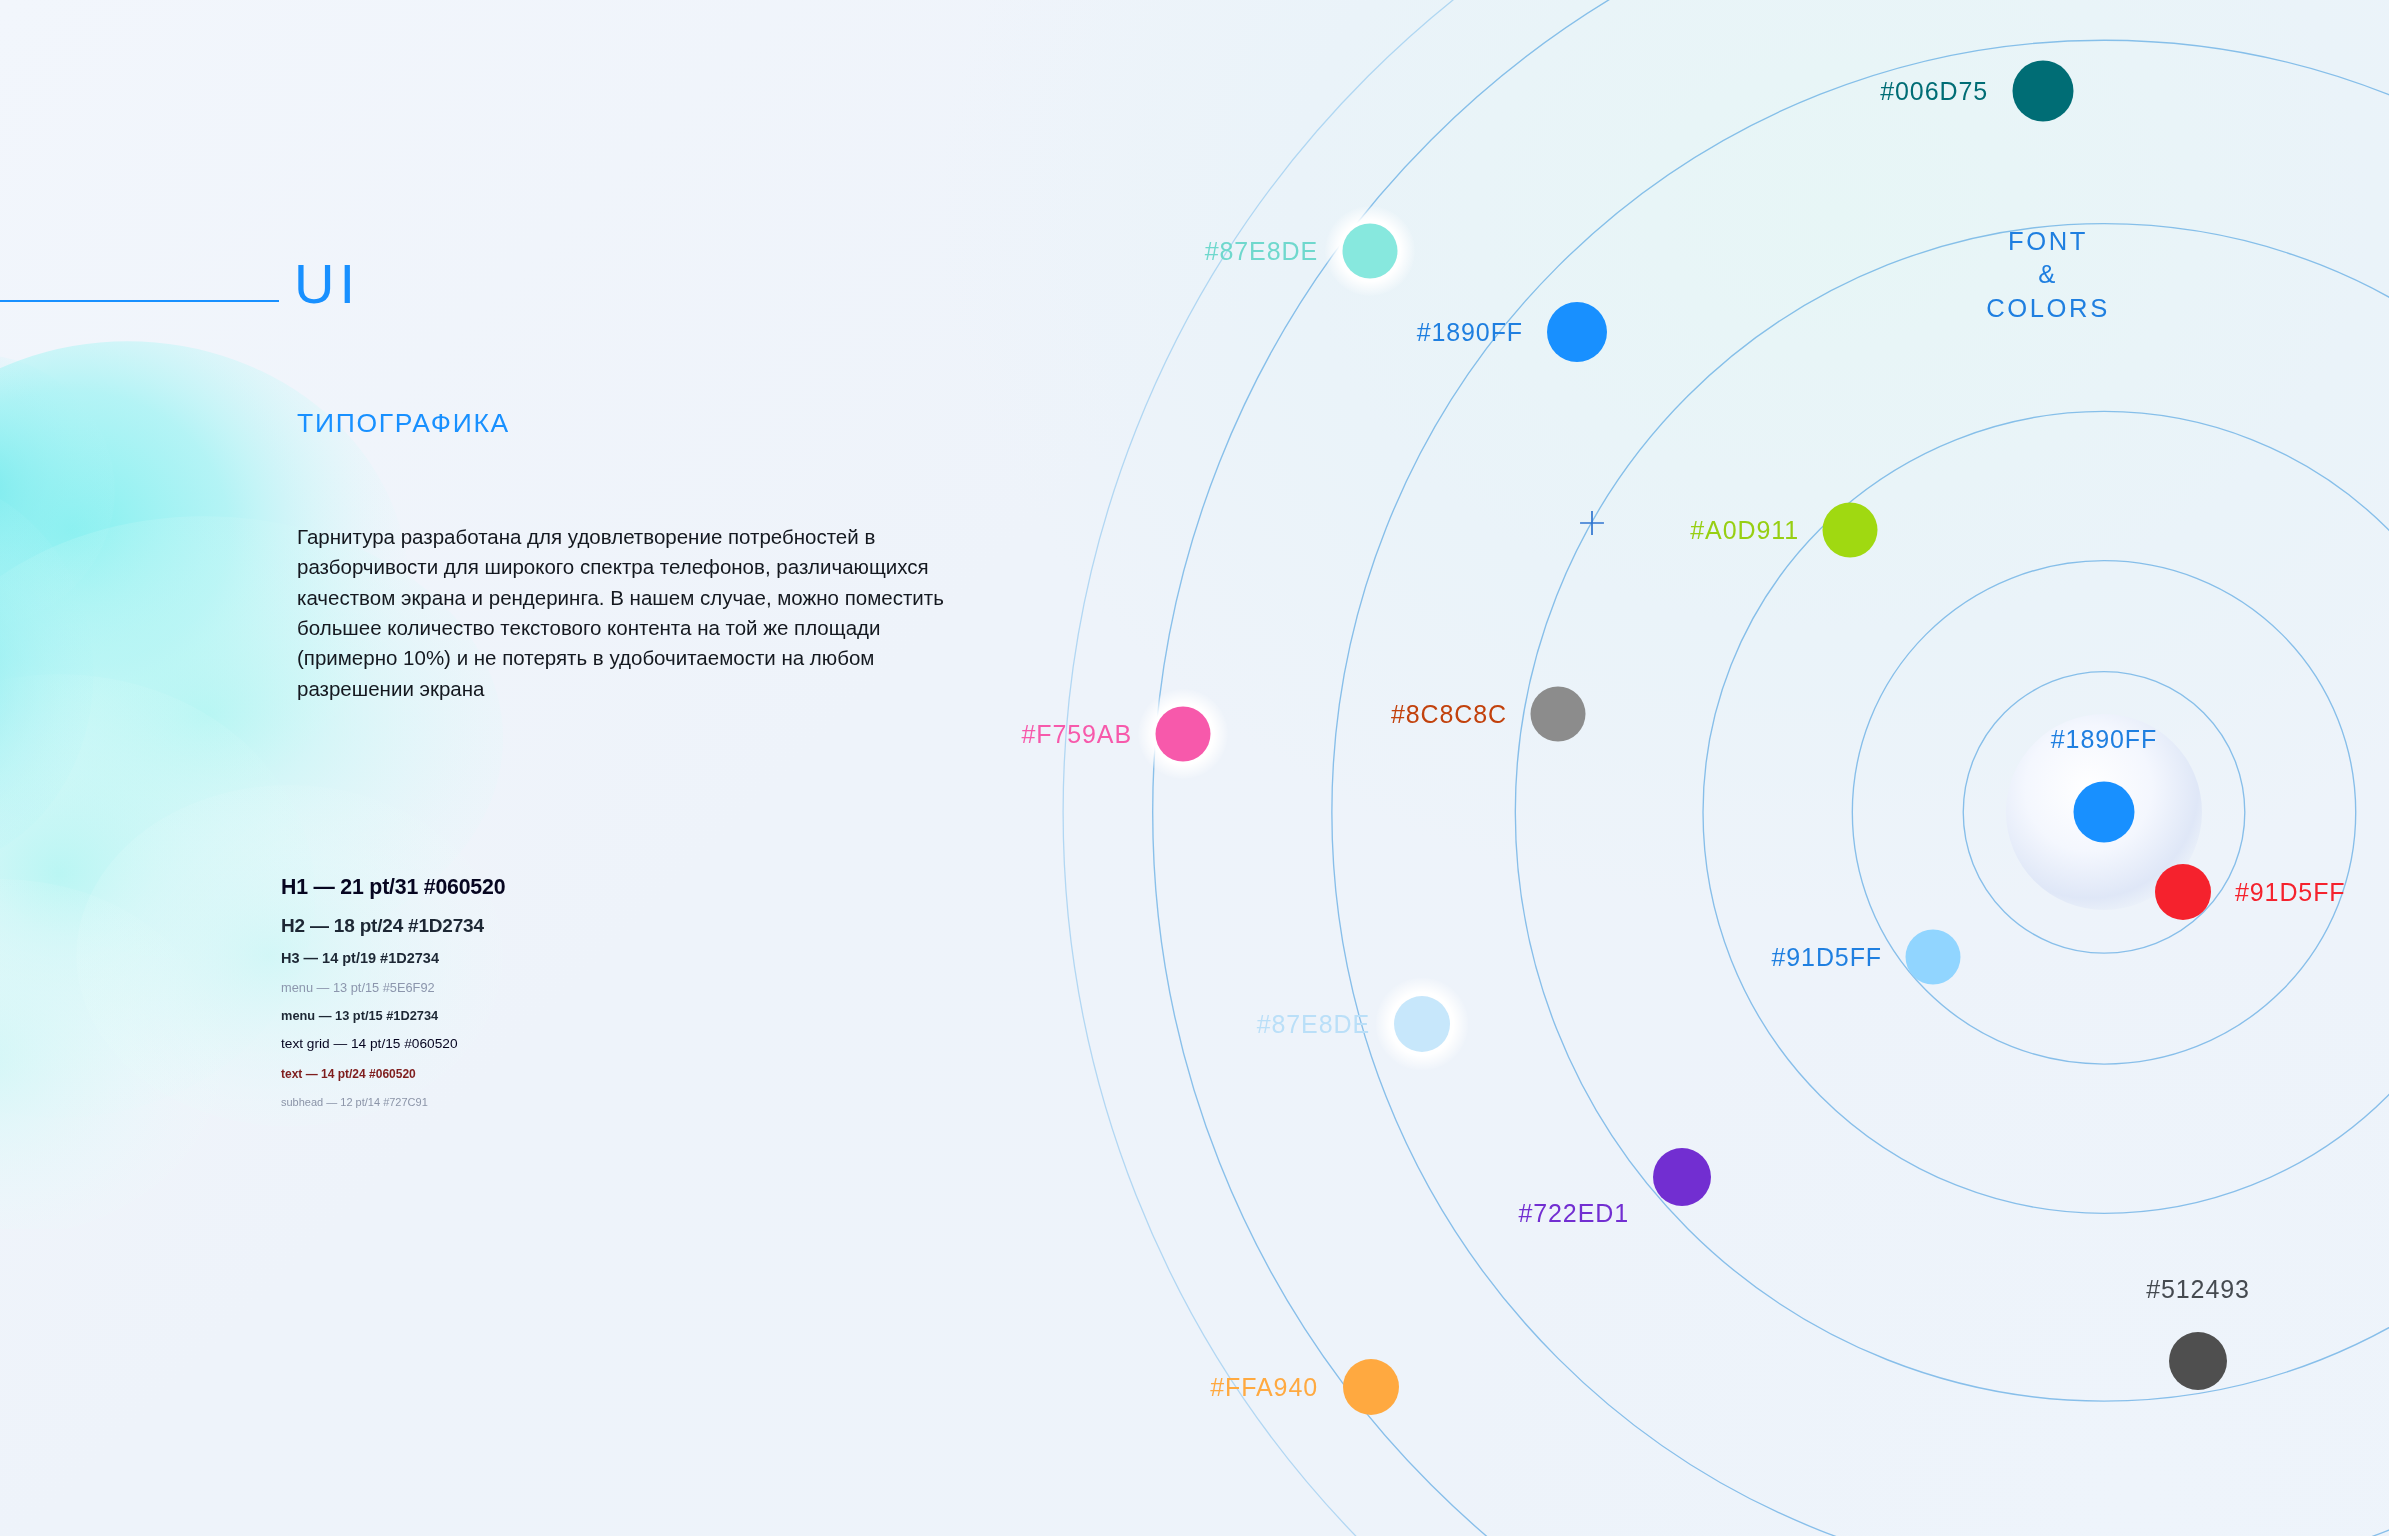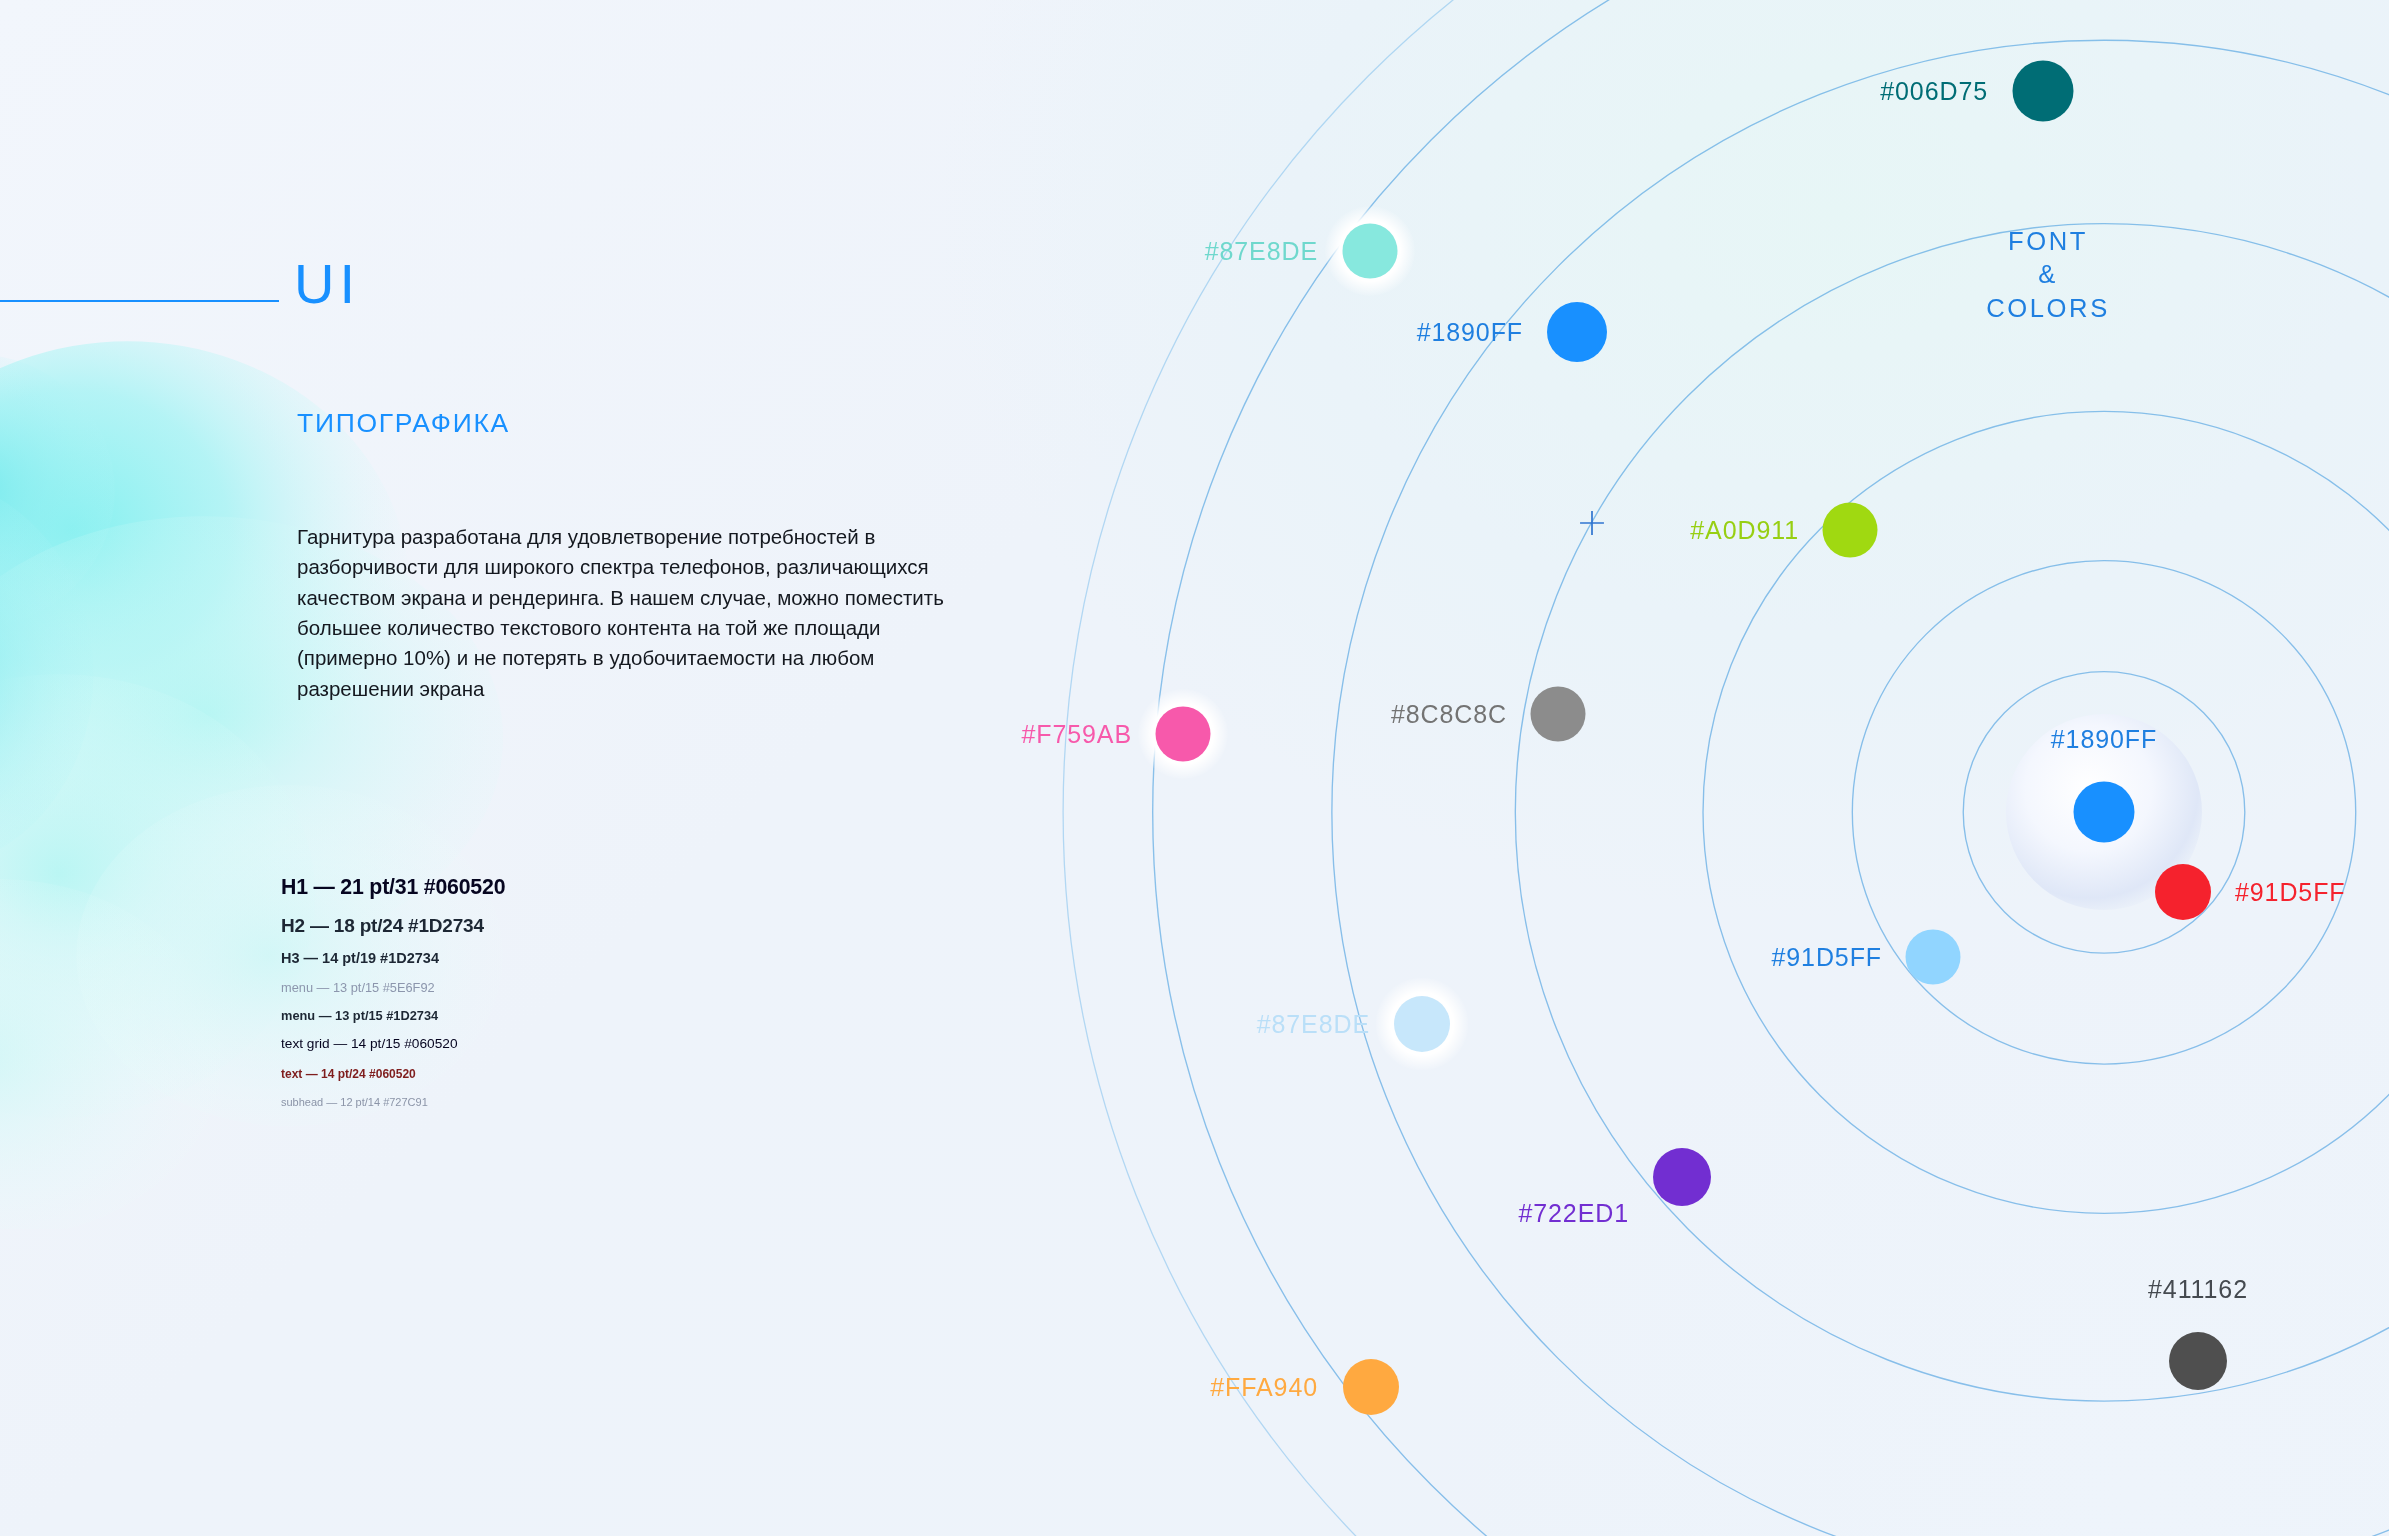--- a/index.html
+++ b/index.html
@@ -170,33 +170,33 @@
     <div class="sw" style="left: 2043px; top: 91px; width: 61px; height: 61px; background: rgb(0, 109, 117);"></div>
     <div class="sw-label" style="color: rgb(0, 109, 117); left: 1988px; top: 91px;">#006D75</div>
     <div class="halo" style="left: 1370px; top: 251px; width: 90px; height: 90px;"></div>
     <div class="sw" style="left: 1370px; top: 251px; width: 55px; height: 55px; background: rgb(135, 232, 222);"></div>
     <div class="sw-label" style="color: rgb(111, 216, 205); left: 1318px; top: 251px;">#87E8DE</div>
     <div class="sw" style="left: 1577px; top: 332px; width: 60px; height: 60px; background: rgb(24, 144, 255);"></div>
     <div class="sw-label" style="color: rgb(31, 127, 224); left: 1523px; top: 332px;">#1890FF</div>
     <div class="sw" style="left: 1850px; top: 530px; width: 55px; height: 55px; background: rgb(160, 217, 17);"></div>
     <div class="sw-label" style="color: rgb(151, 207, 18); left: 1799px; top: 530px;">#A0D911</div>
     <div class="sw" style="left: 1558px; top: 714px; width: 55px; height: 55px; background: rgb(140, 140, 140);"></div>
-    <div class="sw-label" style="color: #737373; left: 1507px; top: 714px;">#8C8C8C</div>
+    <div class="sw-label" style="color: #c2410c; left: 1507px; top: 714px;">#8C8C8C</div>
     <div class="halo" style="left: 1183px; top: 734px; width: 90px; height: 90px;"></div>
     <div class="sw" style="left: 1183px; top: 734px; width: 55px; height: 55px; background: rgb(247, 89, 171);"></div>
     <div class="sw-label" style="color: rgb(247, 89, 171); left: 1132px; top: 734px;">#F759AB</div>
     <div class="sw" style="left: 2104px; top: 812px; width: 61px; height: 61px; background: rgb(24, 144, 255);"></div>
     <div class="sw-label" style="color: rgb(31, 127, 224); left: 2104px; top: 739px; transform: translate(-50%, -50%);">#1890FF</div>
     <div class="sw" style="left: 2183px; top: 892px; width: 56px; height: 56px; background: rgb(245, 34, 45);"></div>
     <div class="sw-label right" style="color: rgb(245, 34, 45); left: 2235px; top: 892px;">#91D5FF</div>
     <div class="sw" style="left: 1933px; top: 957px; width: 55px; height: 55px; background: rgb(145, 213, 255);"></div>
     <div class="sw-label" style="color: rgb(31, 127, 224); left: 1882px; top: 957px;">#91D5FF</div>
     <div class="halo" style="left: 1422px; top: 1024px; width: 93px; height: 93px;"></div>
     <div class="sw" style="left: 1422px; top: 1024px; width: 56px; height: 56px; background: rgb(199, 231, 251);"></div>
     <div class="sw-label" style="color: rgb(186, 223, 248); left: 1370px; top: 1024px;">#87E8DE</div>
     <div class="sw" style="left: 1682px; top: 1177px; width: 58px; height: 58px; background: rgb(114, 46, 209);"></div>
     <div class="sw-label" style="color: rgb(114, 46, 209); left: 1629px; top: 1177px; margin-top: 36px;">#722ED1</div>
     <div class="sw" style="left: 2198px; top: 1361px; width: 58px; height: 58px; background: rgb(79, 79, 79);"></div>
-    <div class="sw-label" style="color: rgb(69, 74, 80); left: 2198px; top: 1289px; transform: translate(-50%, -50%);">#411162</div>
+    <div class="sw-label" style="color: rgb(69, 74, 80); left: 2198px; top: 1289px; transform: translate(-50%, -50%);">#512493</div>
     <div class="sw" style="left: 1371px; top: 1387px; width: 56px; height: 56px; background: rgb(255, 169, 64);"></div>
     <div class="sw-label" style="color: rgb(255, 169, 64); left: 1318px; top: 1387px;">#FFA940</div>
   </div>
 
 
 </body></html>

